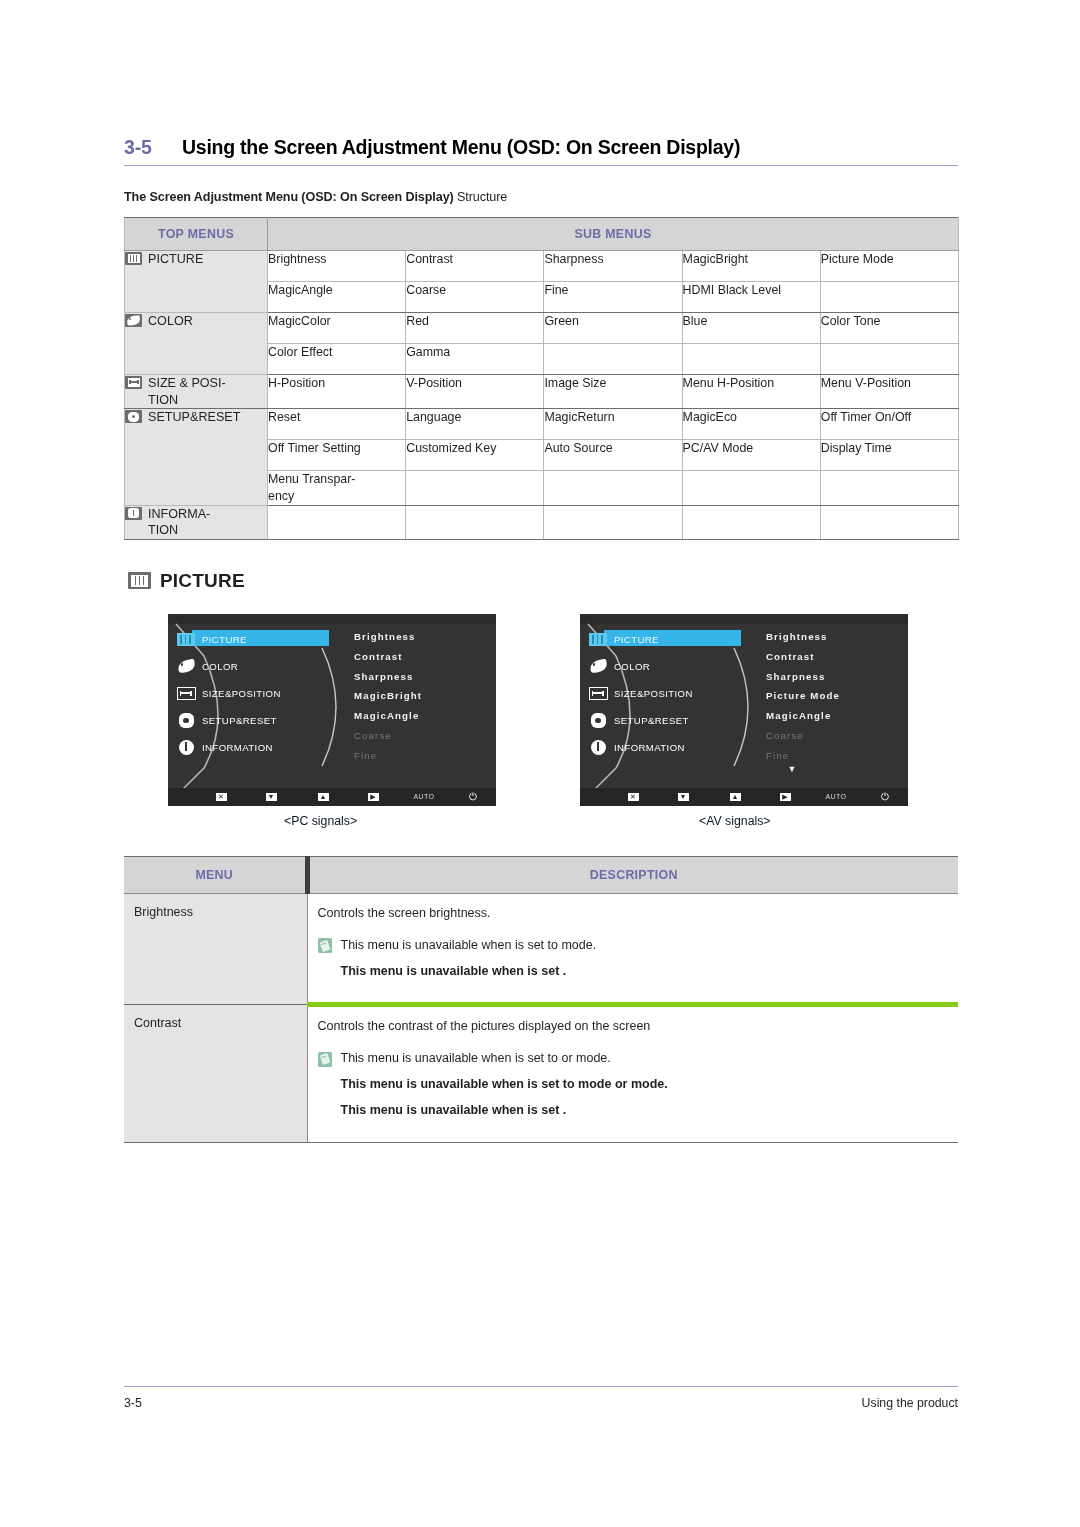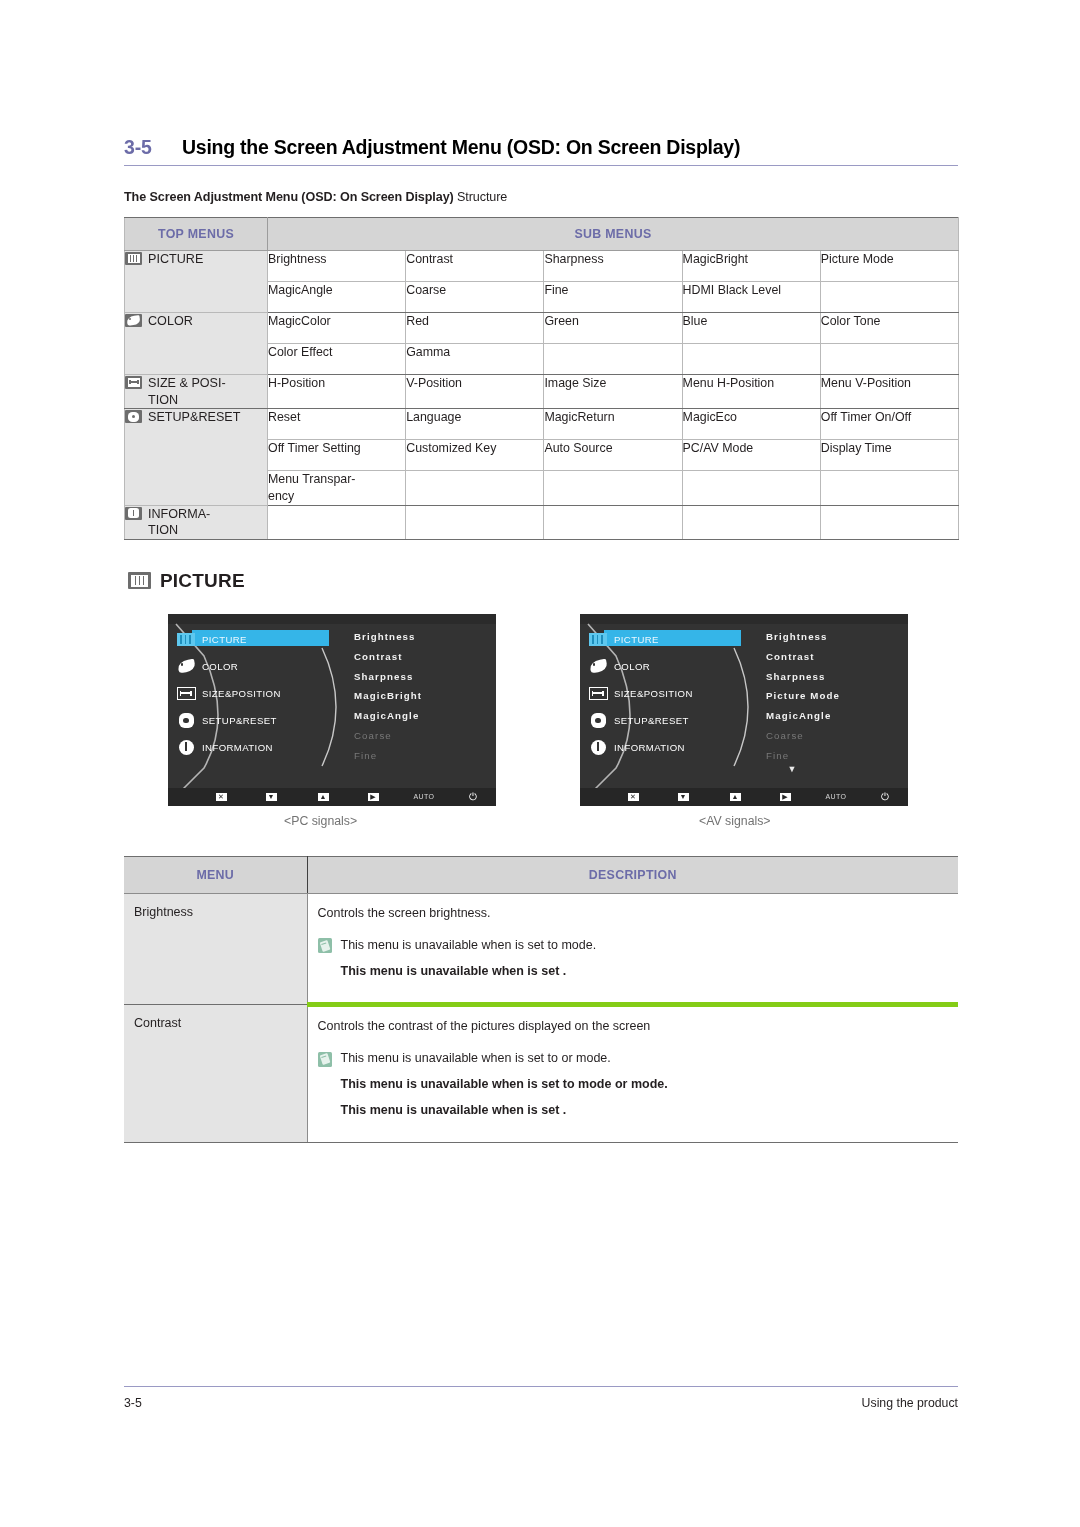--- a/index.html
+++ b/index.html
@@ -212,21 +212,21 @@
     width: 11px; height: 8px; background:#ffffff; position: relative;
     display:inline-block;
   }
   .osd .bicon span { position:absolute; color:#262626; font-size:7px; line-height:8px;
                      left:0; width:100%; text-align:center; font-family:"Liberation Sans",sans-serif;}
   .osd .btxt { color:#d8d8d8; font-size:7px; letter-spacing:0.4px; }
   .osd .bpow { color:#ffffff; font-size:10px; line-height:10px; }
 
   .caps { position: absolute; top: 200px; left: 0; width: 834px; }
   .cap {
-    position: absolute; font-size: 12.3px; color:#737373;
+    position: absolute; font-size: 12.3px; color:#0f172a;
   }
   .cap.pc { left: 160px; }
   .cap.av { left: 575px; }
 
   
   table.desc {
     margin-top: 10px;
     border-collapse: collapse;
     width: 834px;
     table-layout: fixed;
@@ -237,21 +237,21 @@
     background: #d5d5d5;
     color: #6c6ca8;
     font-weight: bold;
     font-size: 12.4px;
     text-align: center;
     height: 37px;
     letter-spacing: 0.3px;
     border-top: 1.4px solid #6e6e6e;
     border-bottom: 1px solid #8c8c8c;
   }
-  table.desc thead th.m { border-right: 1px solid #404040; }
+  table.desc thead th.m { border-right: 5px solid #404040; }
   table.desc td.menu {
     background: #e4e4e4;
     padding: 11px 8px 8px 10px;
     vertical-align: top;
     border-right: 1px solid #8c8c8c;
     border-bottom: 1px solid #6e6e6e;
     font-size: 12.5px;
   }
   table.desc td.body {
     padding: 11px 10px 14px 10px;

